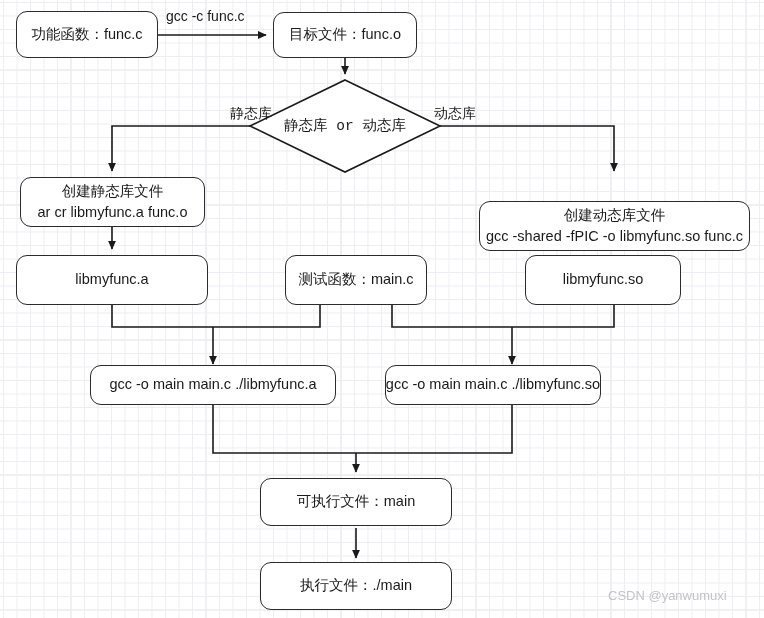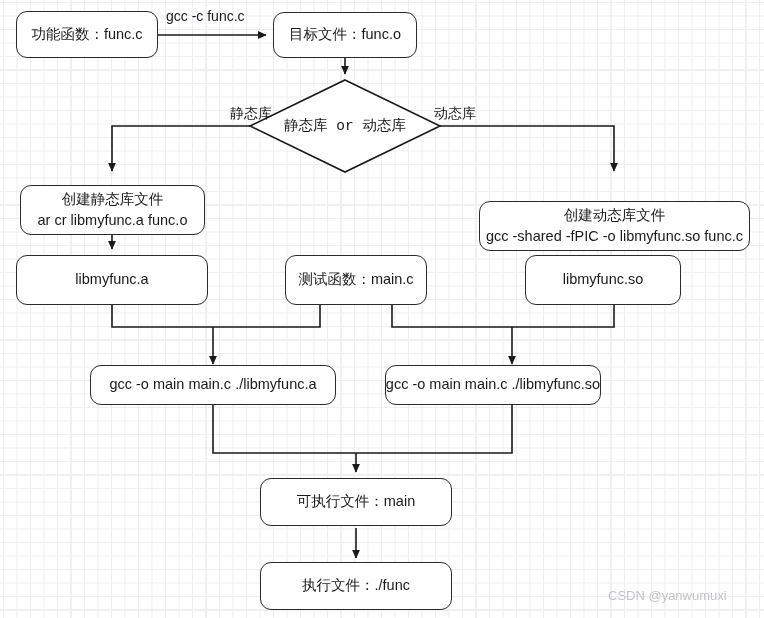--- a/index.html
+++ b/index.html
@@ -133,21 +133,21 @@
   </div>
 
   <div class="edge-label" style="left:206px; top:105px;padding-left:24px;">
     <span>静态库</span>
   </div>
 
   <div class="edge-label" style="left:434px; top:105px;">
     <span>动态库</span>
   </div>
 
-  <div class="node" style="left:20px; top:185px; width:185px; height:50px;">
+  <div class="node" style="left:20px; top:177px; width:185px; height:50px;">
     <span>创建静态库文件</span>
     <span class="line2">ar cr libmyfunc.a func.o</span>
   </div>
 
   <div class="node" style="left:479px; top:177px; width:271px; height:50px;margin-top:24px;">
     <span>创建动态库文件</span>
     <span class="line2">gcc -shared -fPIC -o libmyfunc.so func.c</span>
   </div>
 
   <div class="node" style="left:16px; top:255px; width:192px; height:50px;">
@@ -168,20 +168,20 @@
 
   <div class="node" style="left:385px; top:365px; width:216px; height:40px;">
     <span>gcc -o main main.c ./libmyfunc.so</span>
   </div>
 
   <div class="node" style="left:260px; top:478px; width:192px; height:48px;">
     <span>可执行文件：main</span>
   </div>
 
   <div class="node" style="left:260px; top:562px; width:192px; height:48px;">
-    <span>执行文件：./func</span>
+    <span>执行文件：./main</span>
   </div>
 
   <div class="watermark" style="left:608px; top:588px;text-align:right;">
     <span>CSDN @yanwumuxi</span>
   </div>
 
 </div>
 
 </body></html>

